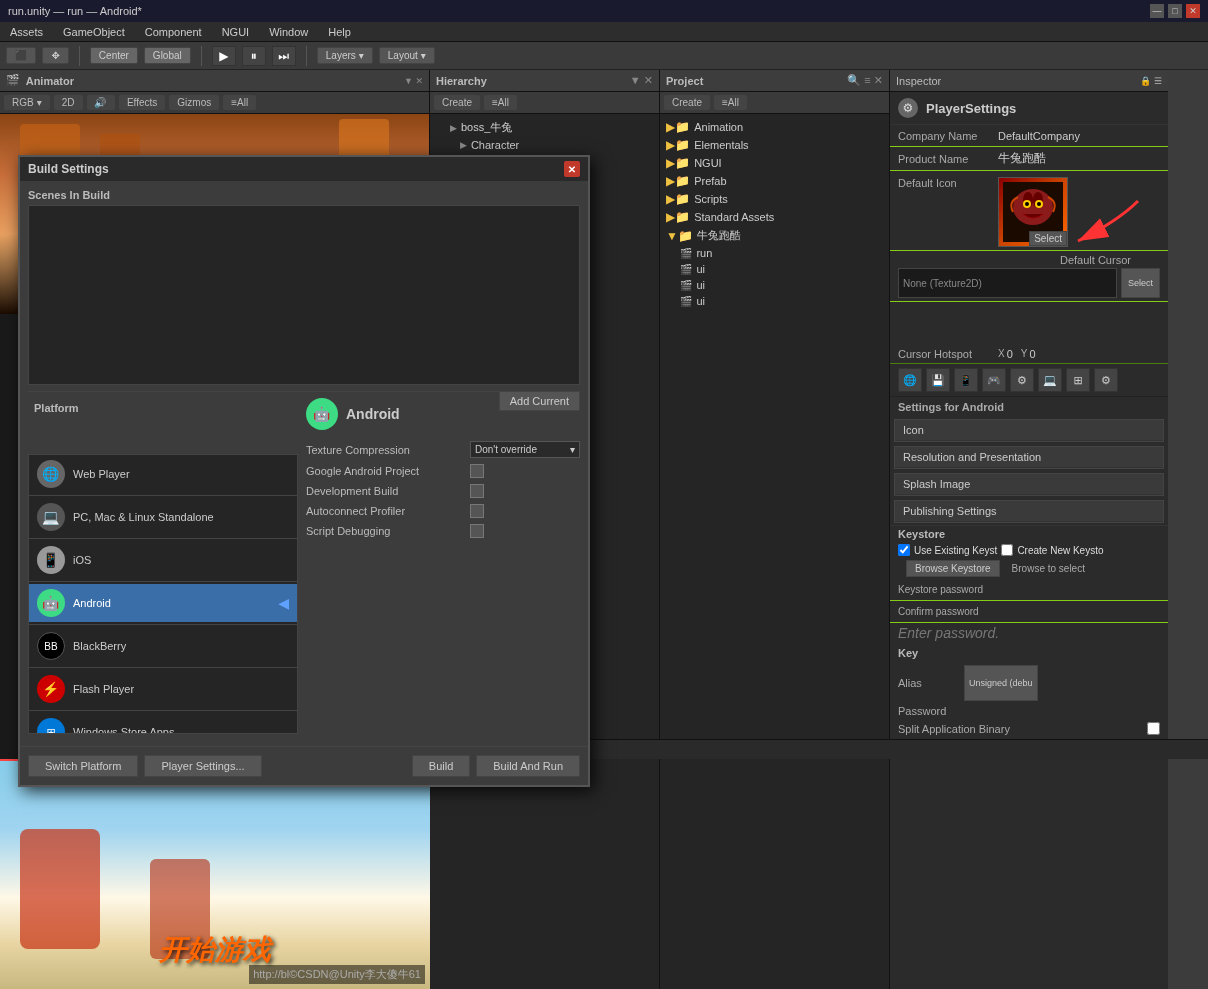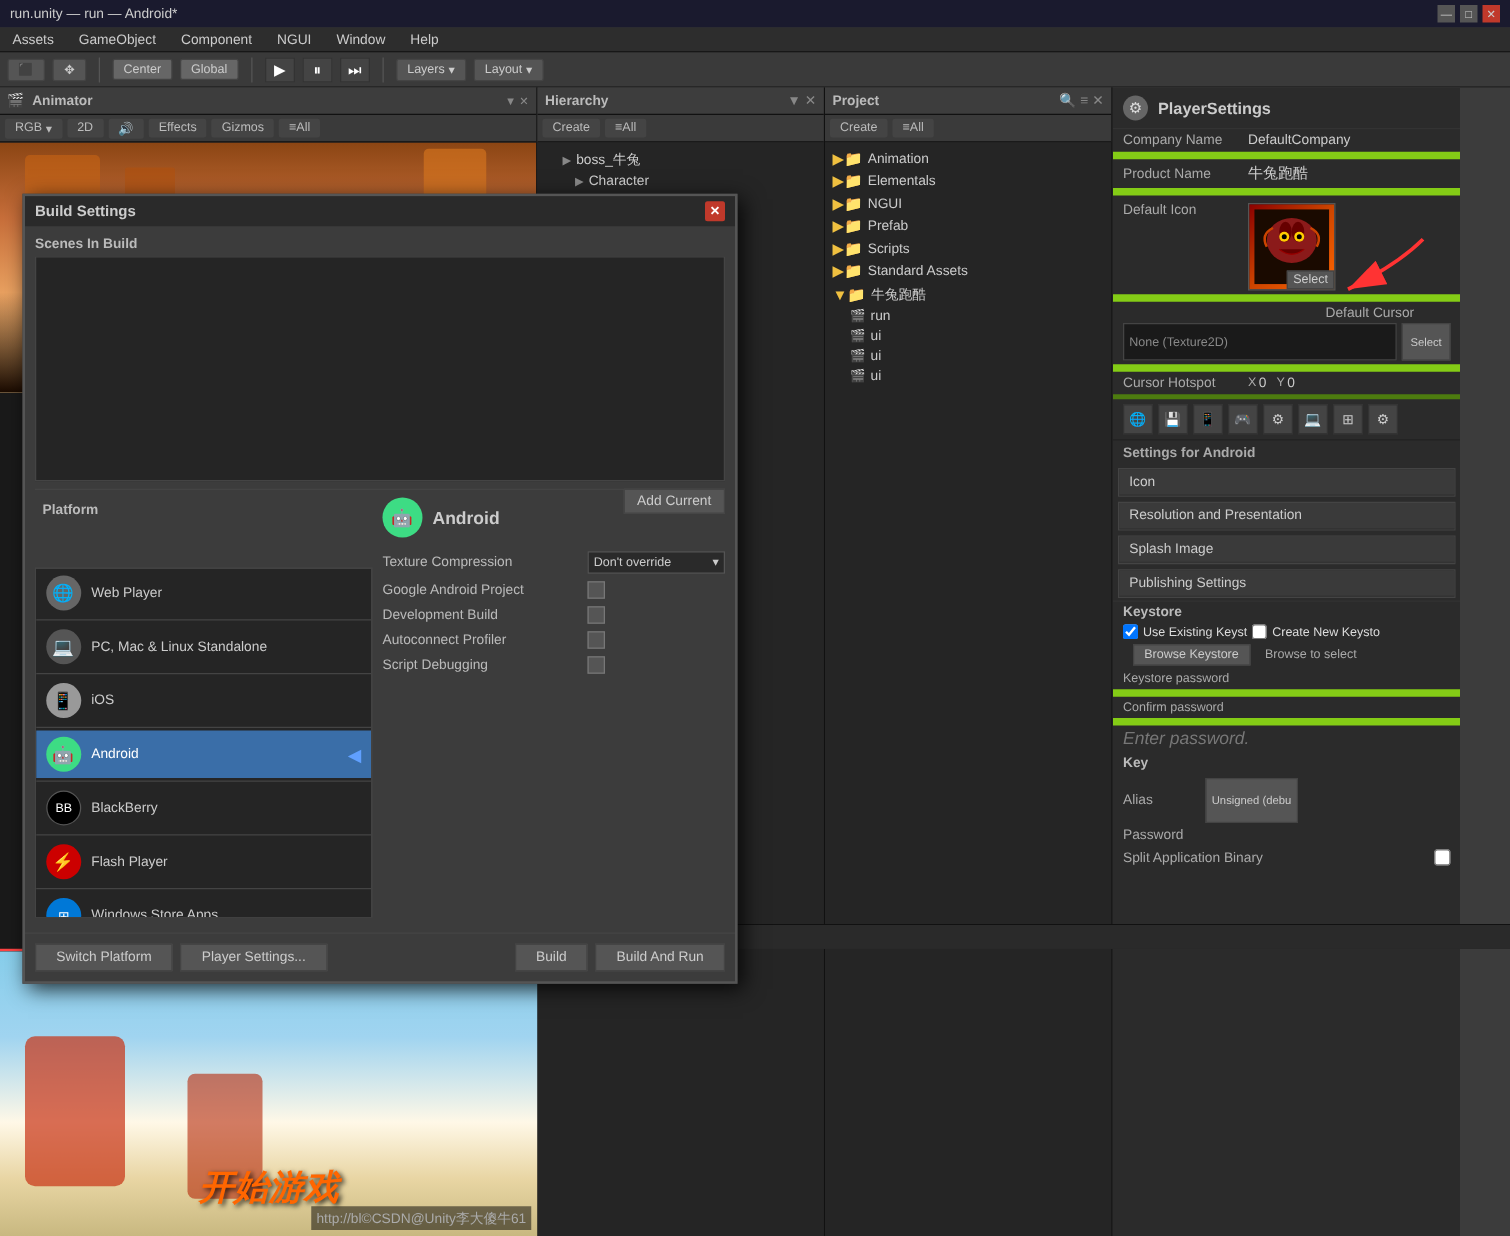--- a/index.html
+++ b/index.html
@@ -240,21 +240,21 @@
       width: 20px; height: 20px;
       background: #666;
       border-radius: 50%;
       display: flex; align-items: center; justify-content: center;
       font-size: 12px;
     }
     .inspector-field {
       display: flex;
       align-items: center;
       padding: 3px 8px;
-      border-bottom: 6px solid #84cc16;
+      border-bottom: 1px solid #84cc16;
       min-height: 22px;
     }
     .inspector-label {
       color: #aaa;
       width: 100px;
       font-size: 11px;
       flex-shrink: 0;
     }
     .inspector-value {
       color: #ccc;
@@ -459,21 +459,21 @@
       gap: 4px;
     }
     .android-setting-label { width: 160px; }
     .android-dropdown {
       background: #2a2a2a;
       border: 1px solid #555;
       color: #ccc;
       font-size: 10px;
       padding: 2px 4px;
       width: 110px;
-      display: flex; align-items: center; justify-content: space-between; gap: 16px;
+      display: flex; justify-content: space-between; gap: 16px;
     }
     .android-checkbox { width: 14px; height: 14px; background: #555; border: 1px solid #777; display: inline-block; }
 
     .dialog-footer {
       display: flex;
       justify-content: space-between;
       padding: 8px;
       border-top: 1px solid #444;
       margin-top: 4px;
     }
@@ -511,22 +511,23 @@
       font-size: 9px;
       padding: 1px 6px;
       cursor: pointer;
       margin-left: auto;
     }
 
     .hotspot-row {
       display: flex;
       align-items: flex-start;
       padding: 3px 8px;
-      border-bottom: 4px solid #4d7c0f;
-      font-size: 11px;
+      border-bottom: 1px solid #4d7c0f;
+      font-size: 11px;
+      margin-top: 43px;
     }
     .hotspot-label { color: #aaa; width: 100px; }
     .coord-label { color: #aaa; margin-right: 2px; font-size: 10px; }
     .coord-val { color: #ccc; margin-right: 8px; }
 
     .split-binary-row {
       display: flex;
       align-items: center;
       padding: 3px 8px;
       font-size: 11px;
@@ -809,20 +810,24 @@
         <span>ui</span>
       </div>
       <div class="project-item" style="padding-left:20px;">
         <span class="file-icon">🎬</span>
         <span>ui</span>
       </div>
     </div>
   </div>
 
   <div class="inspector-panel">
+    <div class="inspector-header">
+      <span>Inspector</span>
+      <span style="font-size:9px;">🔒 ☰</span>
+    </div>
 
     <div class="inspector-title-row">
       <div class="gear-icon">⚙</div>
       <span style="font-size:13px; font-weight:bold; color:#ccc;">PlayerSettings</span>
     </div>
 
     <div class="inspector-field">
       <span class="inspector-label">Company Name</span>
       <span class="inspector-value">DefaultCompany</span>
     </div>

